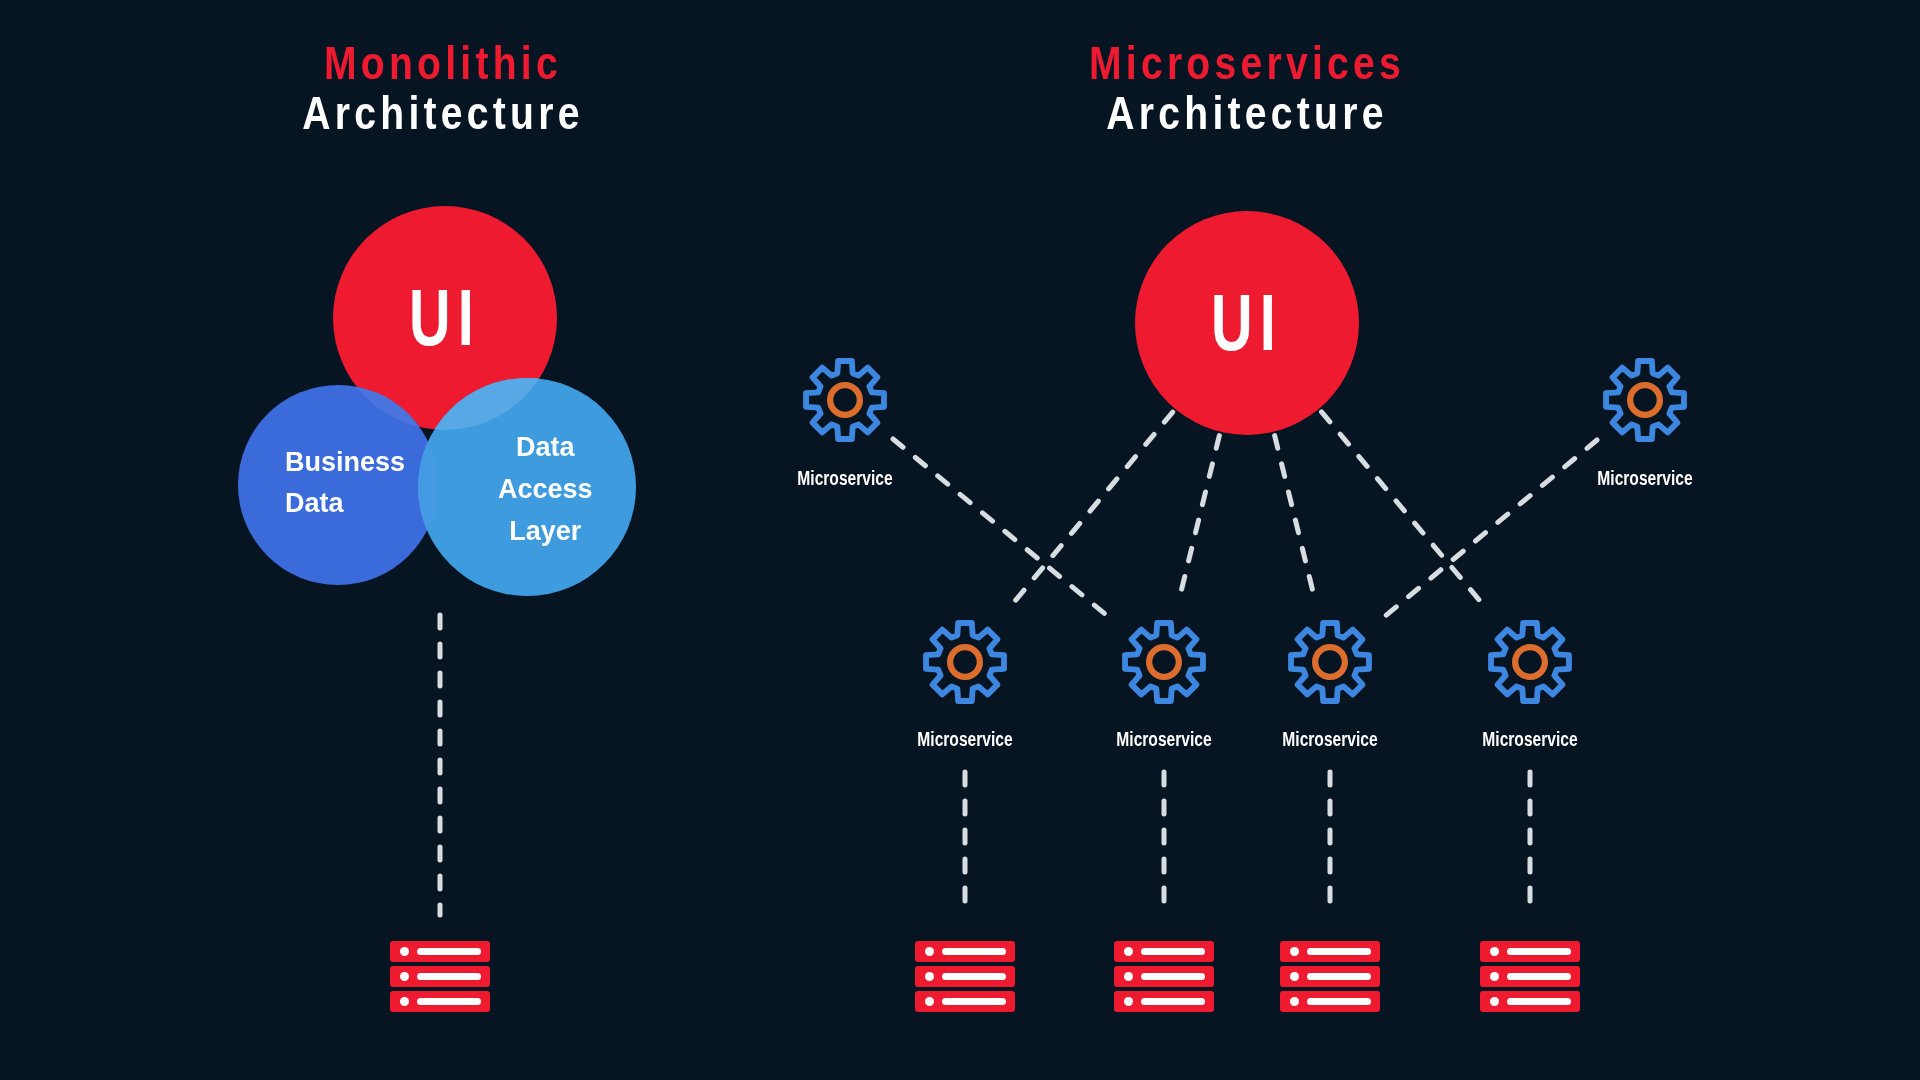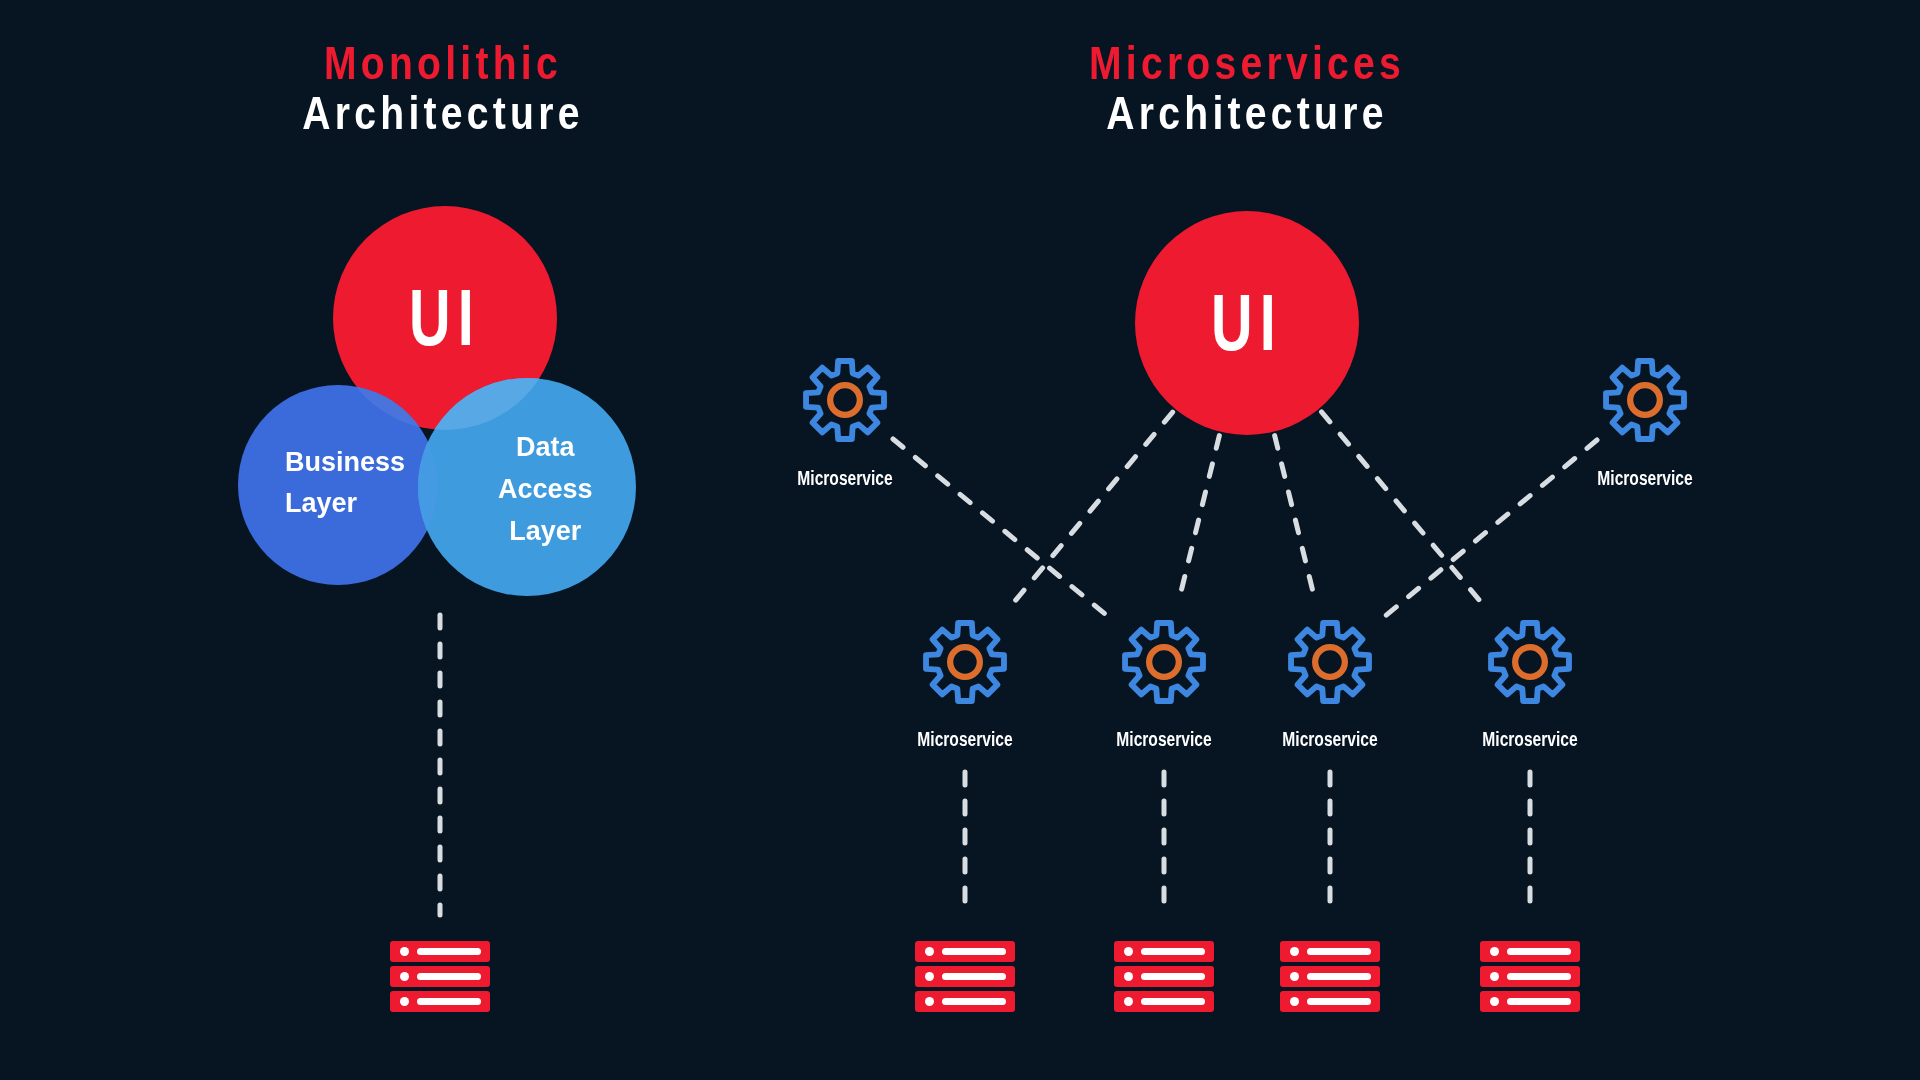--- a/index.html
+++ b/index.html
@@ -95,21 +95,21 @@
   <div class="circle c-red-left"></div>
   <div class="circle c-blue">
     <div class="lens lens-red"></div>
   </div>
   <div class="circle c-lightblue">
     <div class="lens lens-blue"></div>
     <div class="lens lens-red"></div>
   </div>
   <div class="ui-label ui-left">UI</div>
   <div class="venn-label bl-label">Business
-Layer</div>
+Data</div>
   <div class="venn-label da-label">Data
 Access
 Layer</div>
 
   <div class="server server-left">
     <div class="bar"></div>
     <div class="bar"></div>
     <div class="bar"></div>
   </div>
 

